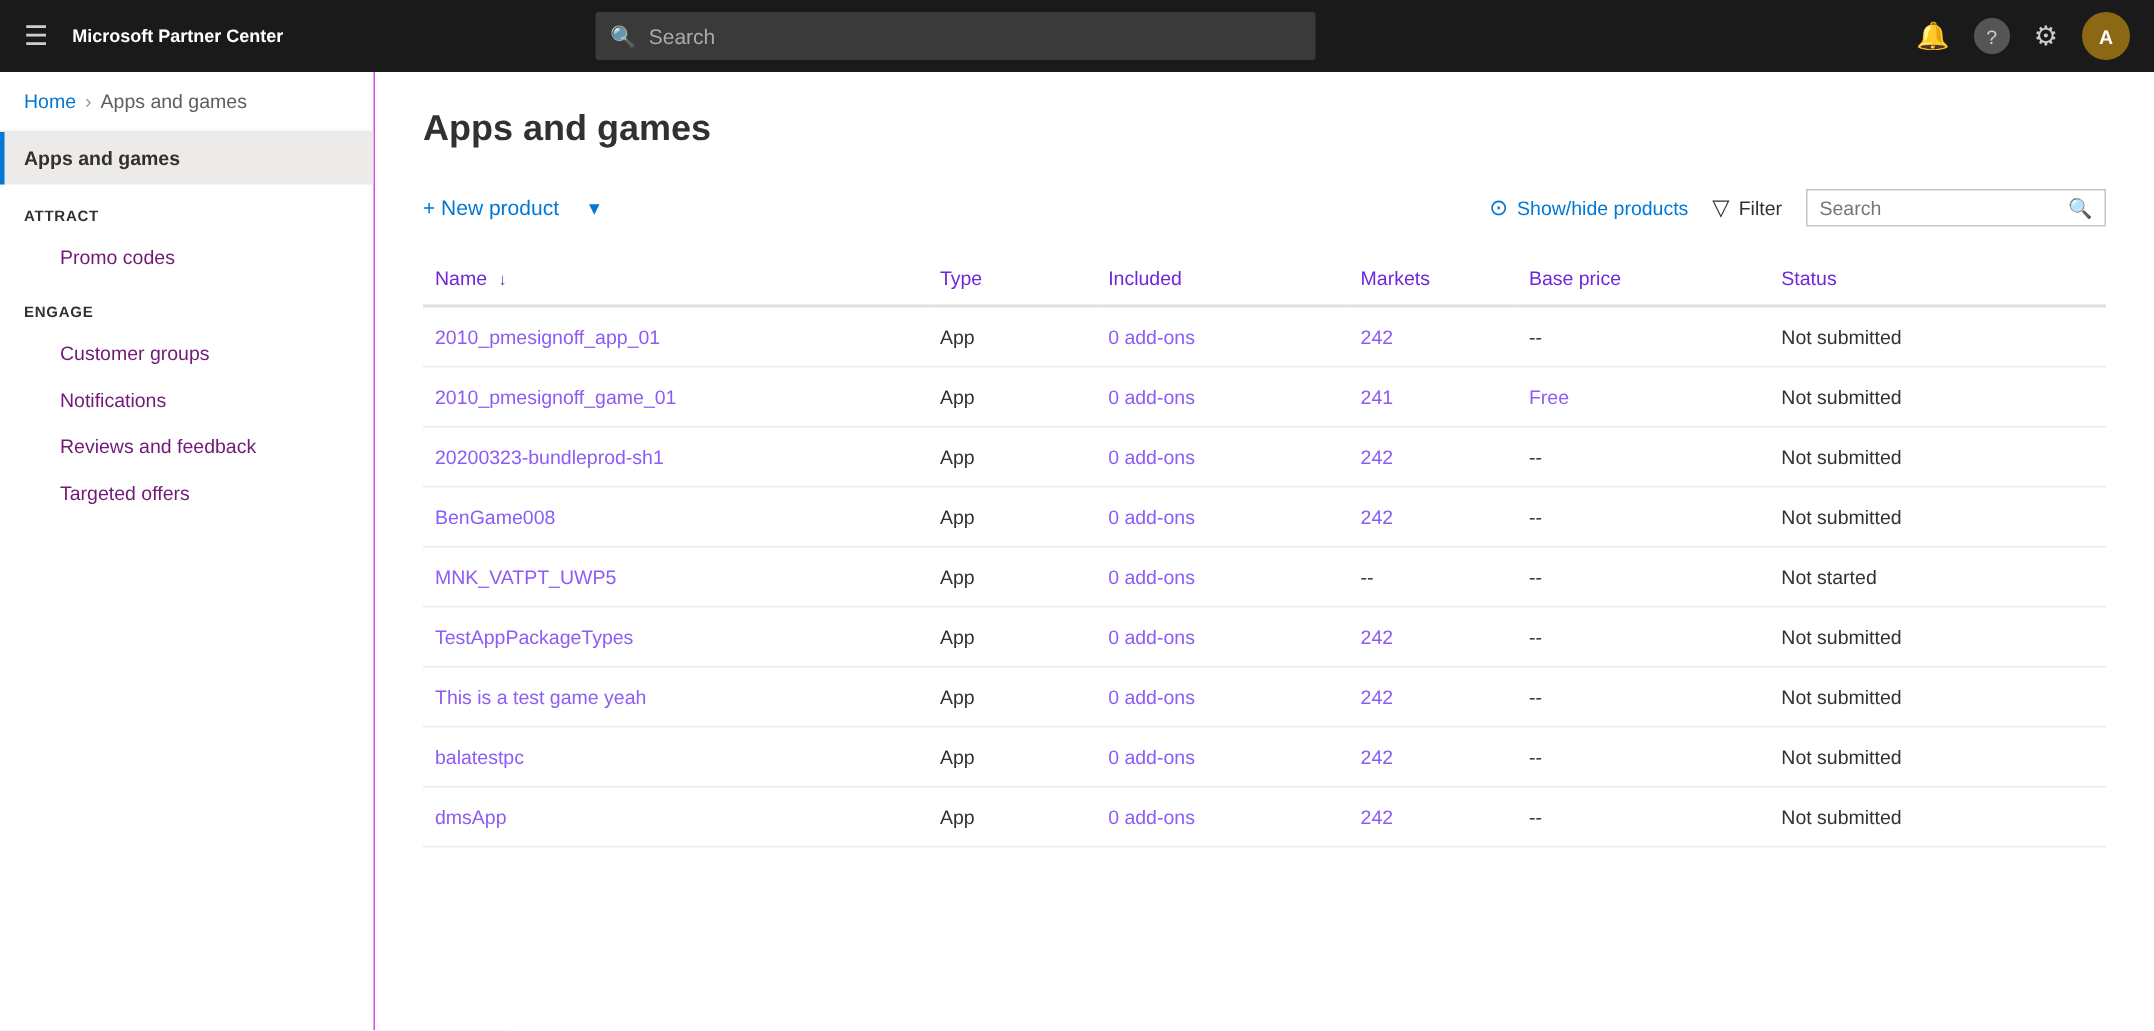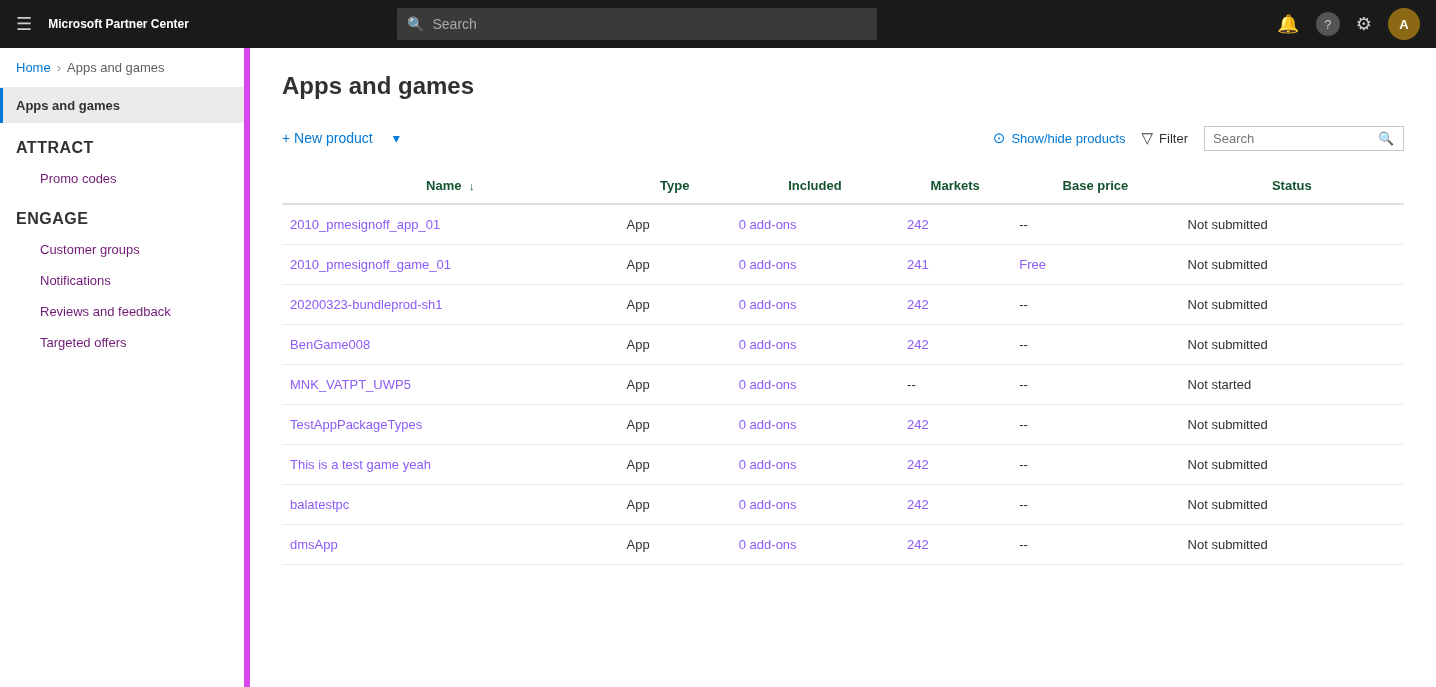--- a/index.html
+++ b/index.html
@@ -77,21 +77,21 @@
       display: flex;
       height: calc(100vh - 48px);
       overflow: hidden;
     }
 
     
     .sidebar {
       width: 250px;
       min-width: 250px;
       background: #fff;
-      border-right: 6px solid #d946ef;
+      border-right: 1px solid #d946ef;
       overflow-y: auto;
     }
     .breadcrumb {
       display: flex;
       align-items: center;
       gap: 6px;
       padding: 12px 16px;
       font-size: 13px;
       color: #605e5c;
       border-bottom: 1px solid #edebe9;
@@ -108,21 +108,21 @@
       color: #323130;
     }
     .sidebar-nav-item.active {
       background: #edebe9;
       font-weight: 600;
       border-left: 3px solid #0078d4;
       padding-left: 13px;
     }
     .sidebar-section-label {
       padding: 16px 16px 6px;
-      font-size: 16px;
+      font-size: 10px;
       font-weight: 700;
       color: #323130;
       text-transform: uppercase;
       letter-spacing: 0.5px;
     }
     .sidebar-sub-item {
       padding: 8px 16px 8px 40px;
       cursor: pointer;
       font-size: 13px;
       color: #701a75;
@@ -205,25 +205,25 @@
 
     
     .products-table {
       width: 100%;
       border-collapse: collapse;
     }
     .products-table thead tr {
       border-bottom: 2px solid #e0e0e0;
     }
     .products-table th {
-      text-align: center;
+      text-align: left;
       padding: 10px 8px;
       font-size: 13px;
-      font-weight: 700;
-      color: #14532d;
+      font-weight: 400;
+      color: #6d28d9;
     }
     .products-table td {
       padding: 12px 8px;
       font-size: 13px;
       color: #323130;
       border-bottom: 1px solid #edebe9;
     }
     .link-blue {
       color: #8b5cf6;
       text-decoration: none;

